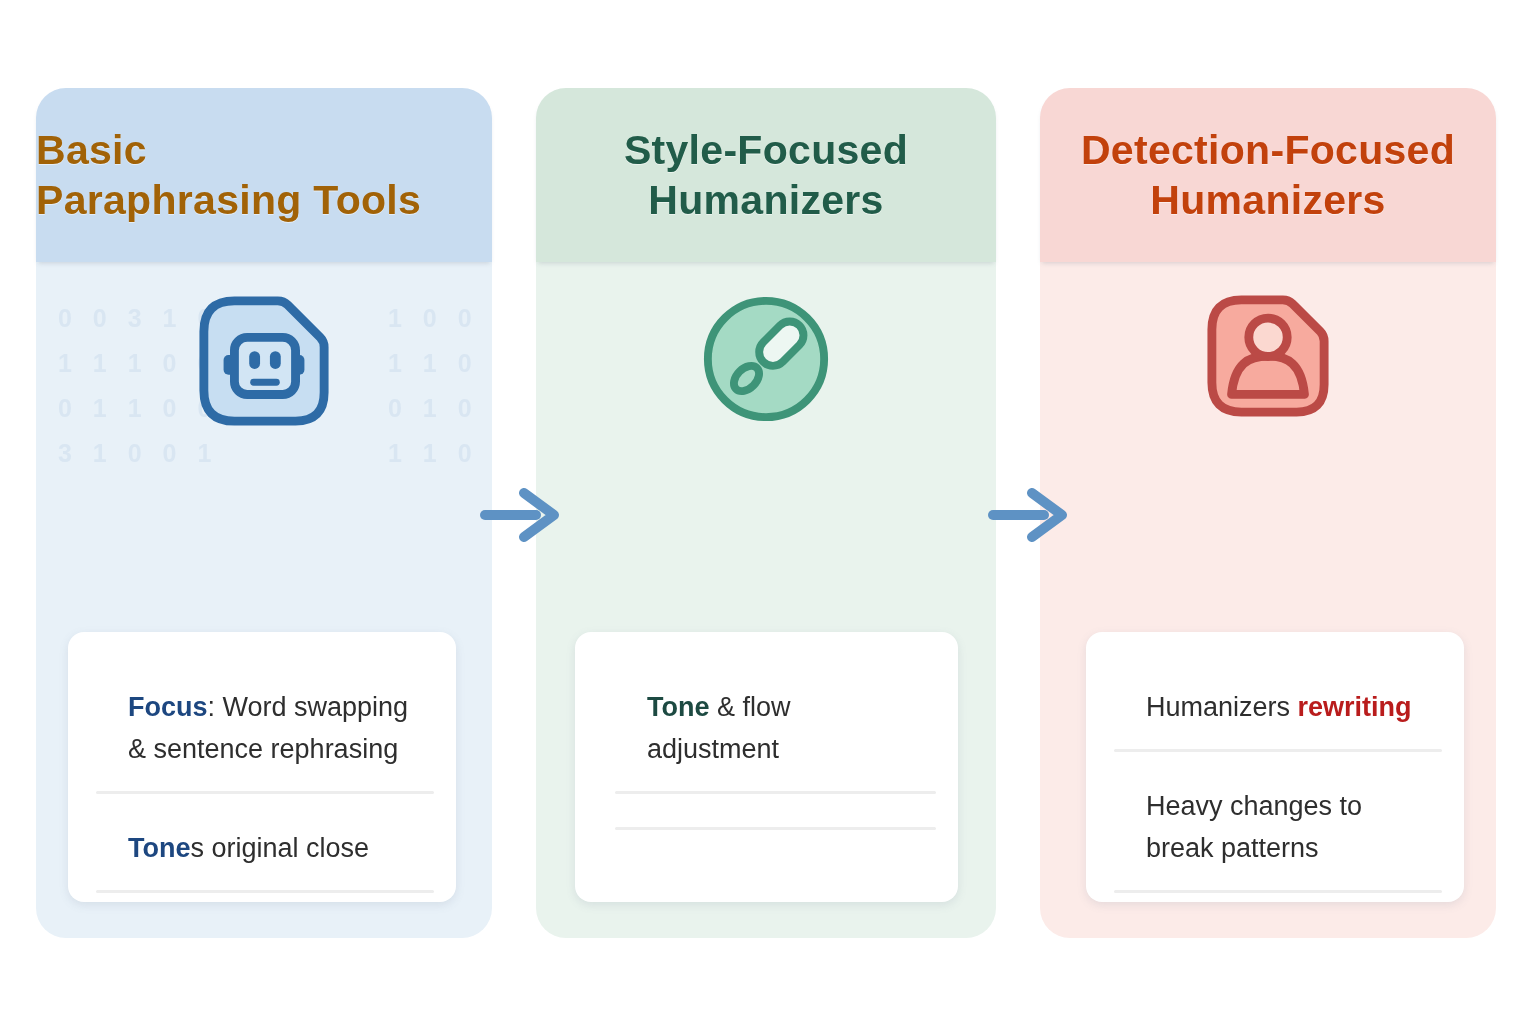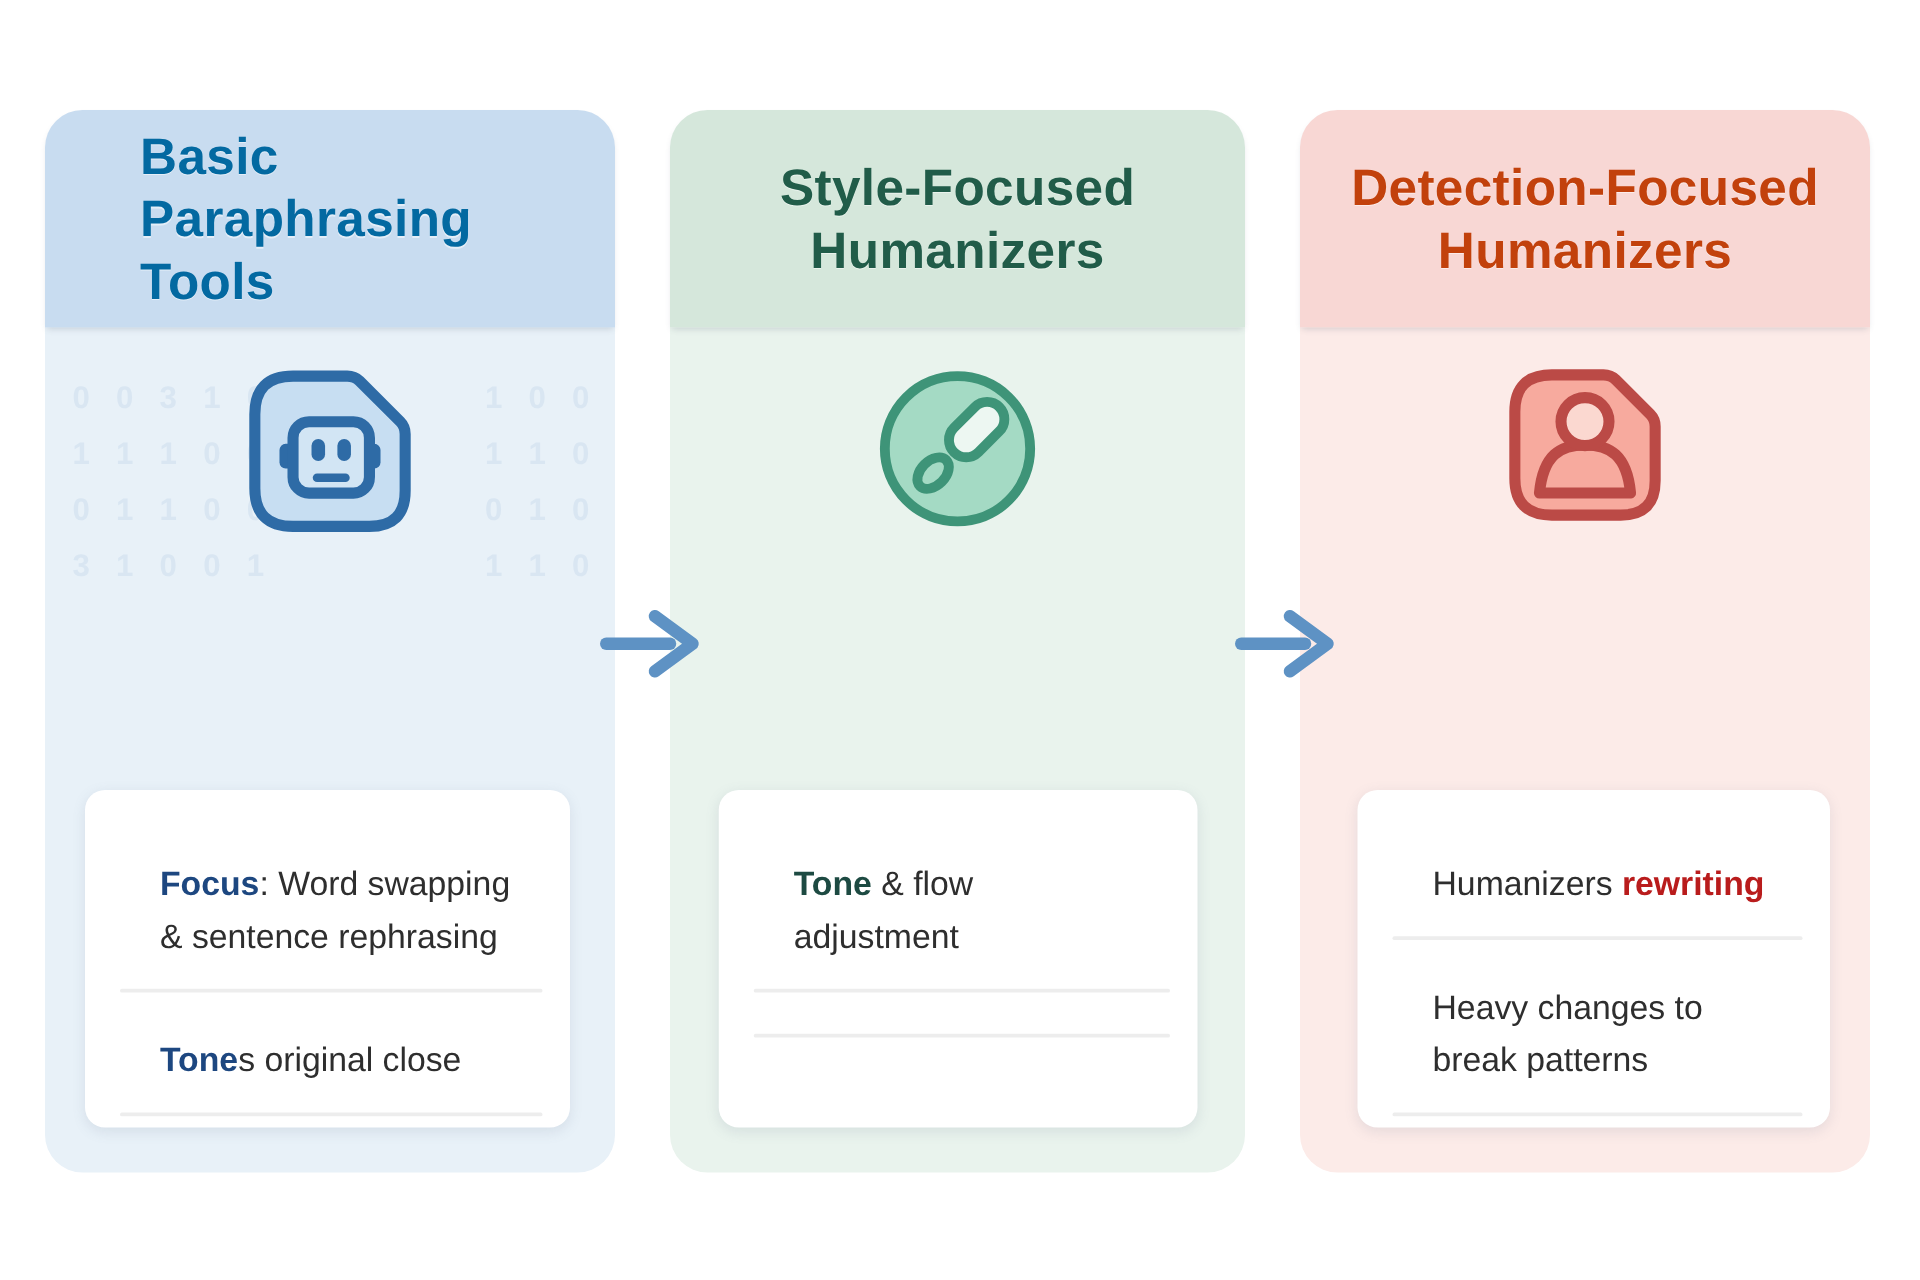--- a/index.html
+++ b/index.html
@@ -28,21 +28,21 @@
   #col-basic .col-header     { background: #c8dcf0; }
   #col-style .col-header     { background: #d5e7db; }
   #col-detection .col-header { background: #f8d7d4; }
 
   .col-title {
     margin: 0; width: 100%;
     font-size: 41px; font-weight: 700; line-height: 1.22;
     letter-spacing: 0.3px; white-space: pre-line;
     text-shadow: 0 1px 0 rgba(255,255,255,0.5);
   }
-  #col-basic .col-title     { color: #0369a1; text-align: left; padding-left: 76px; }
+  #col-basic .col-title     { color: #a16207; text-align: left; }
   #col-style .col-title     { color: #215c49; text-align: center; }
   #col-detection .col-title { color: #c2410c; text-align: center; }
 
   .col-body {
     position: absolute; top: 174px; left: 0; right: 0; bottom: 0;
     border-radius: 0 0 30px 30px;
     overflow: hidden;
   }
   #col-basic .col-body     { background: #e8f1f8; }
   #col-style .col-body     { background: #e9f3ed; }
@@ -66,21 +66,21 @@
 
   
   .card {
     position: absolute; top: 370px; bottom: 36px; z-index: 3;
     background: #ffffff; border-radius: 16px;
     box-shadow: 0 3px 10px rgba(100,115,140,0.14);
     display: flex; flex-direction: column;
     overflow: hidden;
   }
   #col-basic .card     { left: 32px; right: 36px; }
-  #col-style .card     { left: 39px; right: 38px; }
+  #col-style .card     { left: 39px; right: 38px; padding-left: 12px; }
   #col-detection .card { left: 46px; right: 32px; }
 
   .card-content { flex: 1; padding: 38px 24px 0 44px; }
 
   .item {
     margin: 16px;
     font-size: 27px; line-height: 1.56; color: #2e2e2e;
     white-space: pre-line;
   }
   .item .lead { font-weight: 700; }

